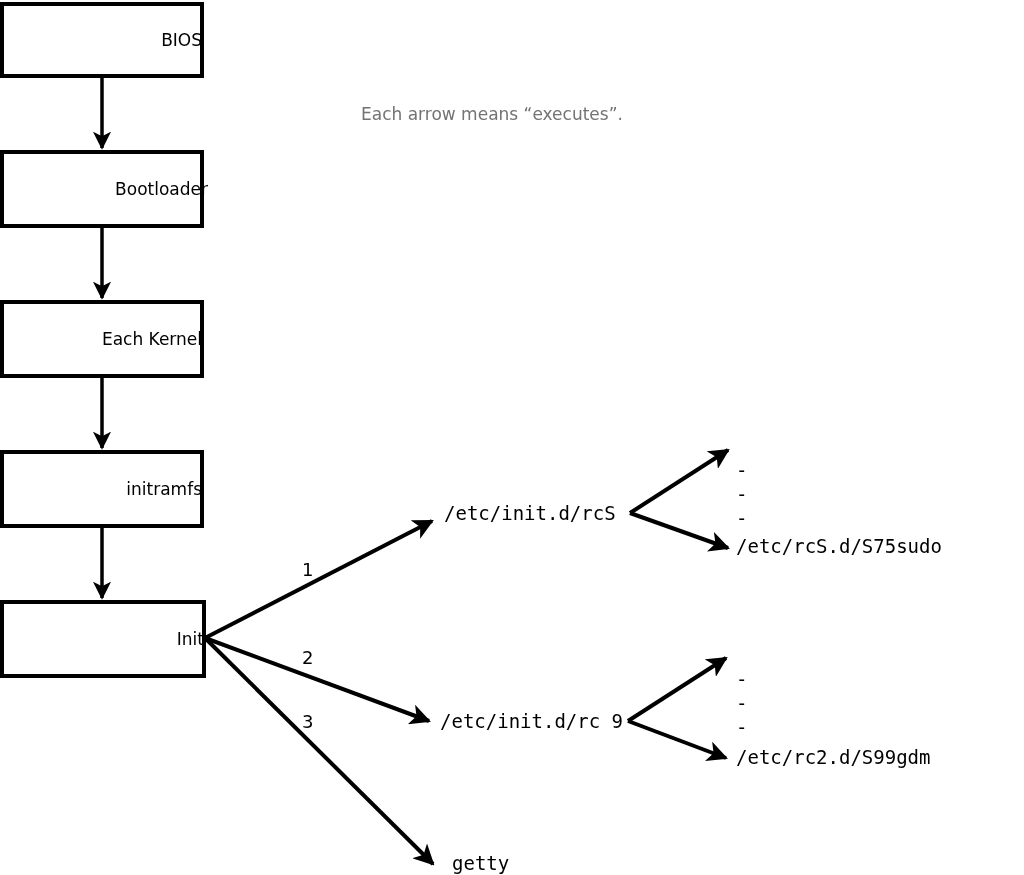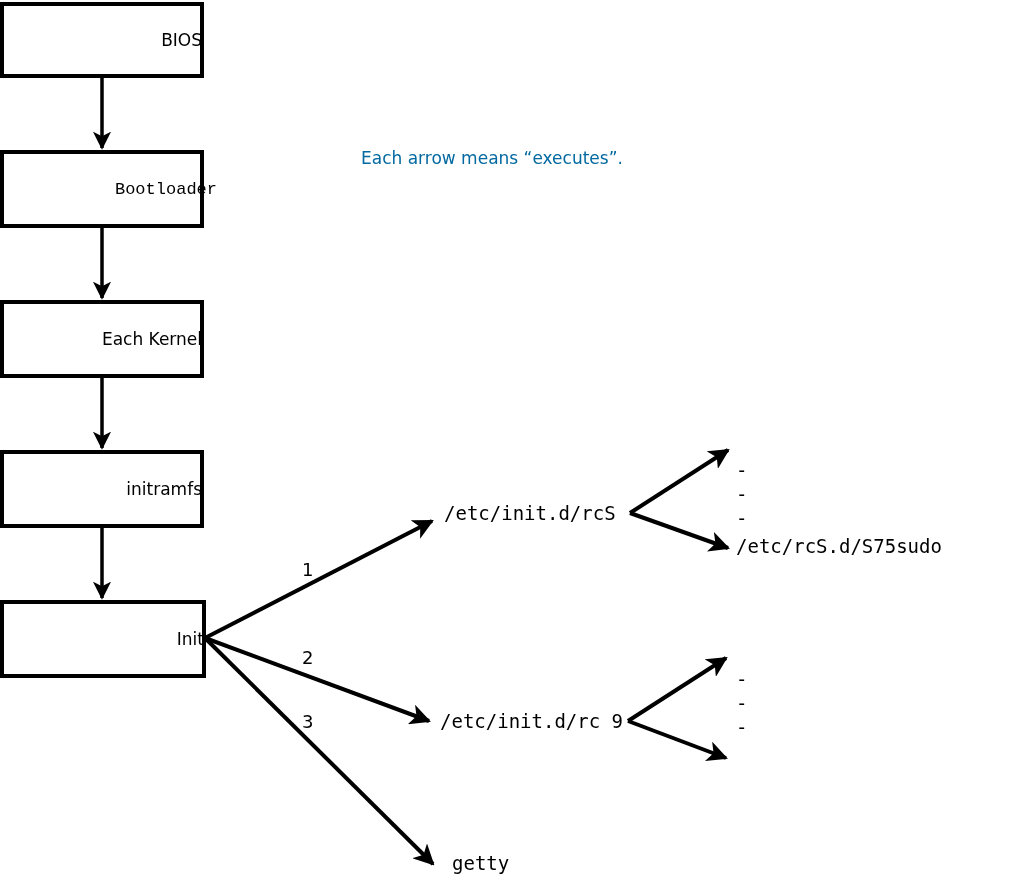--- a/index.html
+++ b/index.html
@@ -57,24 +57,23 @@
     font-family: "DejaVu Sans", "Liberation Sans", sans-serif;
     font-size: 18px;
     color: #000000;
     white-space: nowrap;
     line-height: 1;
   }
   .note-label {
     position: absolute;
     font-family: "DejaVu Sans", "Liberation Sans", sans-serif;
     font-size: 17px;
-    color: #0369a1;
+    color: #737373;
     white-space: nowrap;
     line-height: 1;
-    margin-top: 44px;
   }
 </style>
 </head>
 <body>
 
 <div id="canvas">
 
   <svg class="layer" viewBox="0 0 1024 875" xmlns="http://www.w3.org/2000/svg">
     <defs>
       <marker id="arrowhead" viewBox="0 0 10 10" refX="9" refY="5" markerWidth="5.2" markerHeight="5.2" orient="auto-start-reverse">
@@ -121,21 +120,21 @@
 
     <rect class="box-rect" x="2" y="4" width="200" height="72"></rect>
     <rect class="box-rect" x="2" y="152" width="200" height="74"></rect>
     <rect class="box-rect" x="2" y="302" width="200" height="74"></rect>
     <rect class="box-rect" x="2" y="452" width="200" height="74"></rect>
     <rect class="box-rect" x="2" y="602" width="202" height="74"></rect>
   </svg>
 
   <div class="box-label" style="left:2px; top:32px; width:200px;">BIOS</div>
 
-  <div class="box-label" style="left:17px; top:181px; width:200px;font-family:Liberation Mono, monospace;">Bootloader</div>
+  <div class="box-label" style="left:8px; top:181px; width:200px;">Bootloader</div>
 
   <div class="box-label" style="left:2px; top:331px; width:200px;">Each Kernel</div>
 
   <div class="box-label" style="left:2px; top:481px; width:200px;">initramfs</div>
 
   <div class="box-label" style="left:2px; top:631px; width:202px;">Init</div>
 
   <div class="note-label" style="left:361px; top:106px;">Each arrow means “executes”.</div>
 
   <div class="num-label" style="left:302px; top:561px;">1</div>
@@ -149,14 +148,15 @@
   <div class="mono-label" style="left:452px; top:854px;">getty</div>
 
   <div class="dash-label" style="left:736px; top:461px;">-</div>
   <div class="dash-label" style="left:736px; top:485px;">-</div>
   <div class="dash-label" style="left:736px; top:509px;">-</div>
   <div class="mono-label" style="left:736px; top:537px;">/etc/rcS.d/S75sudo</div>
 
   <div class="dash-label" style="left:736px; top:670px;">-</div>
   <div class="dash-label" style="left:736px; top:694px;">-</div>
   <div class="dash-label" style="left:736px; top:718px;">-</div>
+  <div class="mono-label" style="left:736px; top:748px;">/etc/rc2.d/S99gdm</div>
 
 </div>
 
 </body></html>

